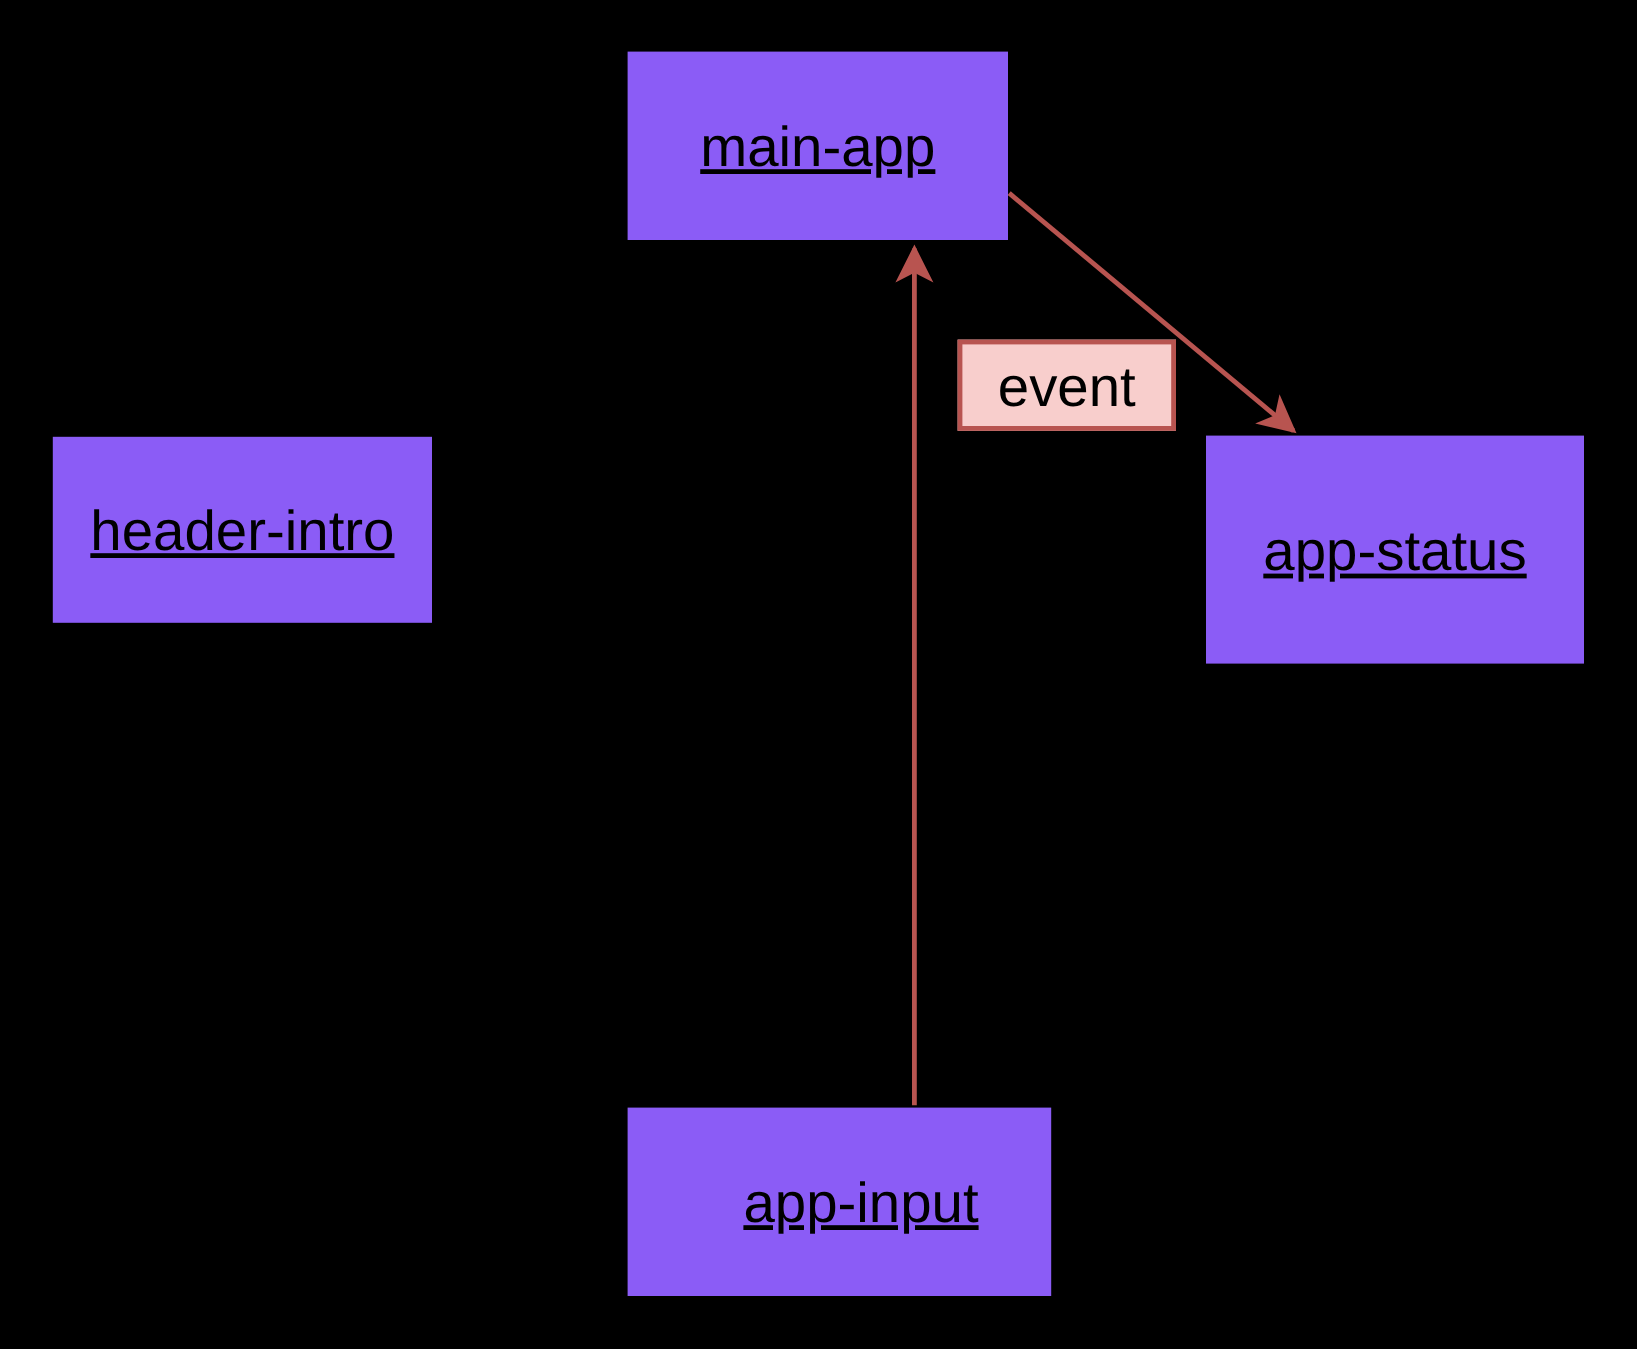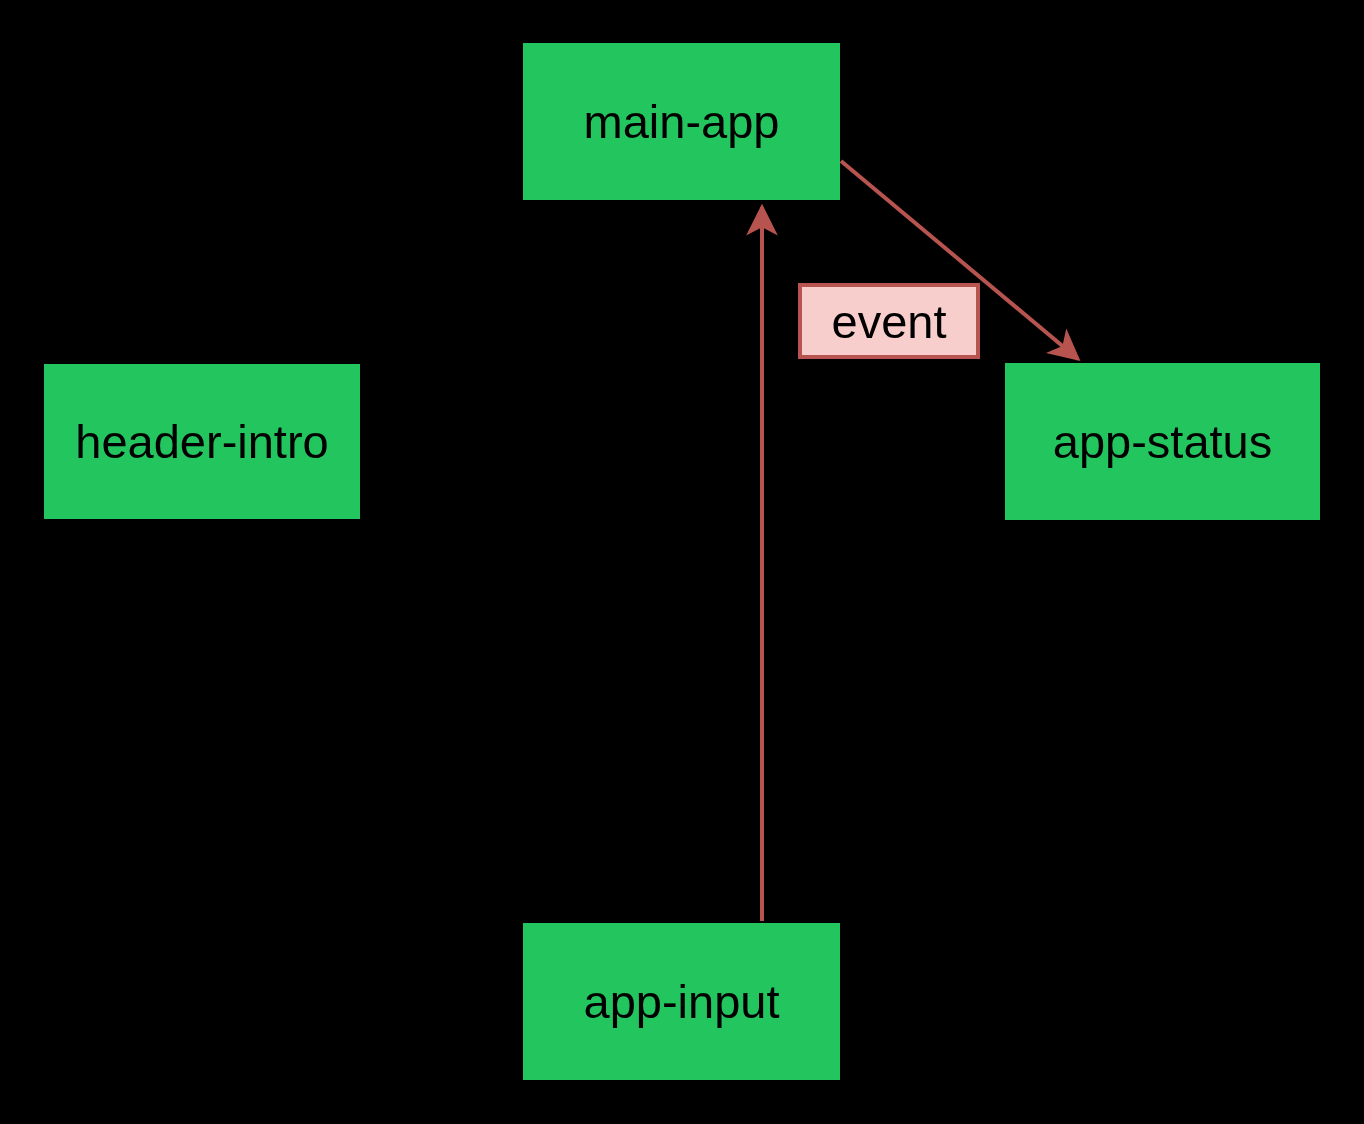--- a/index.html
+++ b/index.html
@@ -18,33 +18,34 @@
   .edges-layer {
     position: absolute;
     left: 0;
     top: 0;
     width: 1364px;
     height: 1124px;
     pointer-events: none;
   }
   .node {
     position: absolute;
-    background: #22c55e;
+    background: #8b5cf6;
     color: #000000;
     display: flex;
     align-items: center;
     justify-content: center;
     font-size: 47px;
     line-height: 1;
     white-space: nowrap;
+    text-decoration: underline;
   }
   .node-main-app     { left: 523px; top: 43px;  width: 317px; height: 157px; }
   .node-header-intro { left: 44px;  top: 364px; width: 316px; height: 155px; text-align: right; }
-  .node-app-status   { left: 1005px;top: 363px; width: 315px; height: 157px; }
-  .node-app-input    { left: 523px; top: 923px; width: 317px; height: 157px; }
+  .node-app-status   { left: 1005px;top: 363px; width: 315px; height: 190px; }
+  .node-app-input    { left: 523px; top: 923px; width: 317px; height: 157px; padding-left: 36px; }
   .edge-label {
     position: absolute;
     left: 798px;
     top: 283px;
     width: 182px;
     height: 76px;
     box-sizing: border-box;
     background: #f8cecc;
     border: 4px solid #b85450;
     color: #000000;

